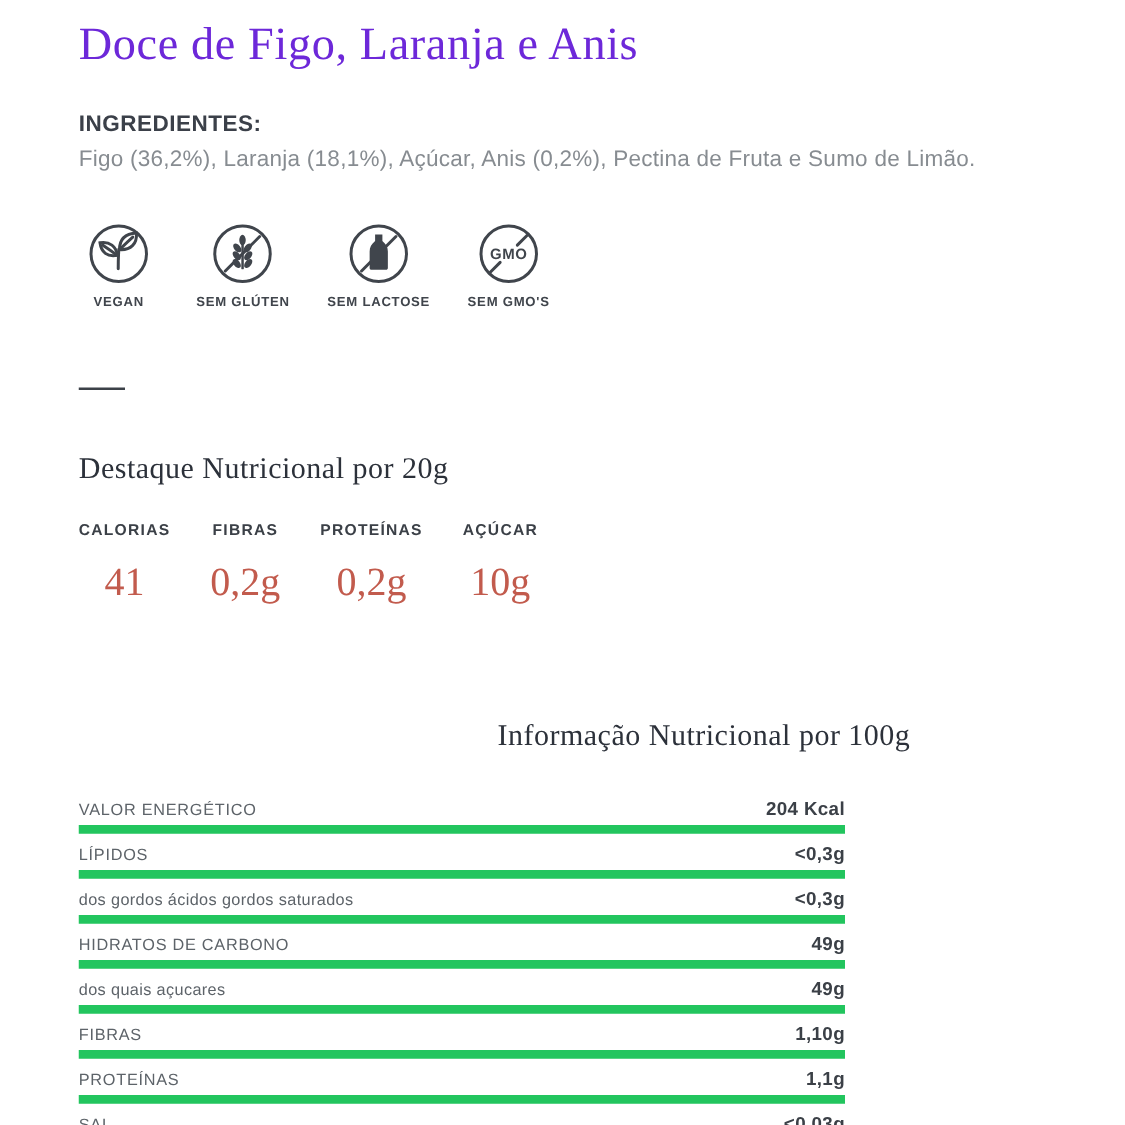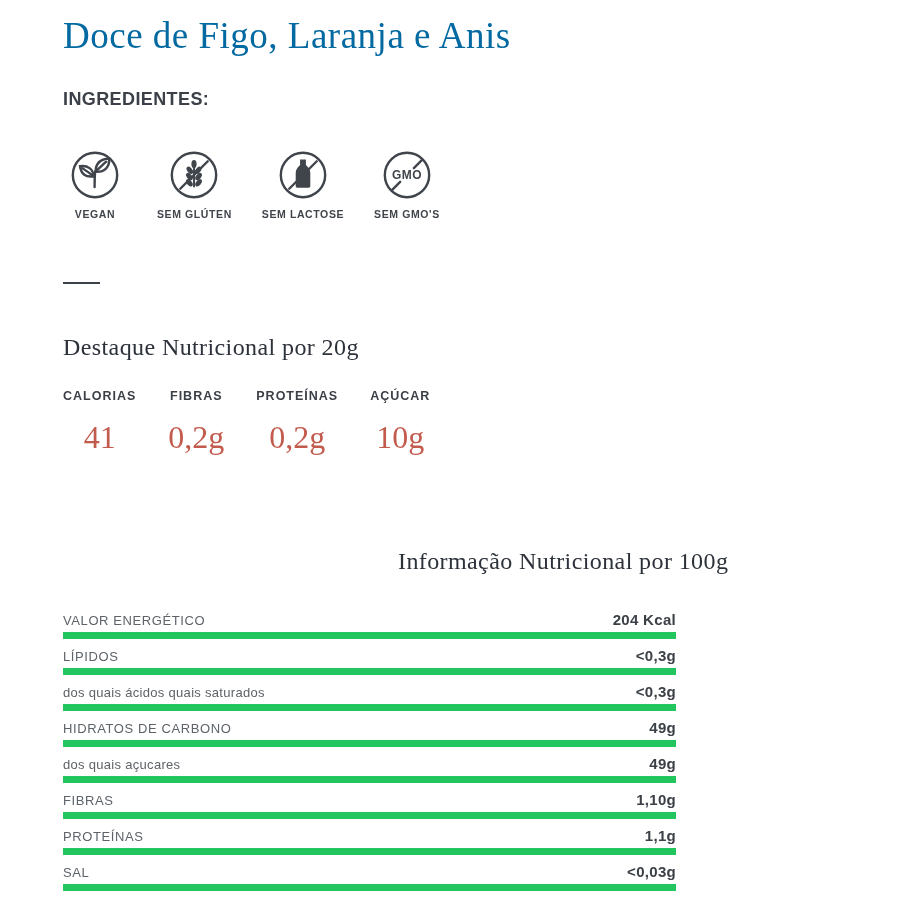--- a/index.html
+++ b/index.html
@@ -5,21 +5,21 @@
   * { margin: 0; padding: 0; box-sizing: border-box; }
   html, body { width: 900px; height: 900px; background: #ffffff; overflow: hidden; }
   body { font-family: "Liberation Sans", sans-serif; }
   .page { width: 900px; height: 900px; padding: 14px 63px 0 63px; position: relative; }
 
   .product-title {
     font-family: "Liberation Serif", serif;
     font-weight: 500;
     font-size: 37px;
     letter-spacing: 0.5px;
-    color: #0369a1;
+    color: #6d28d9;
   }
 
   .ingredients { margin-top: 32px; }
   .ingredients-label {
     font-size: 18px;
     font-weight: 700;
     letter-spacing: 0.4px;
     color: #3b4049;
   }
   .ingredients-text {
@@ -100,20 +100,21 @@
 </style>
 </head>
 <body>
 
 <div class="page">
 
   <h1 class="product-title">Doce de Figo, Laranja e Anis</h1>
 
   <div class="ingredients">
     <div class="ingredients-label">INGREDIENTES:</div>
+    <div class="ingredients-text">Figo (36,2%), Laranja (18,1%), Açúcar, Anis (0,2%), Pectina de Fruta e Sumo de Limão.</div>
   </div>
 
   <div class="badges">
 
     <div class="badge">
       <span>
         <svg width="50" height="50" viewBox="0 0 48 48">
           <circle class="icon-stroke" cx="24" cy="24" r="21.3"></circle>
           <path class="icon-stroke" d="M23.6 35.5 C23.6 28.5 23.8 24 24.1 20.5"></path>
           <path class="icon-stroke" d="M22.8 25.2 C15.2 26.6 10.6 23 9.6 15.6 C17 14.4 22.2 18.4 22.8 25.2 Z"></path>
@@ -196,21 +197,21 @@
   <div class="nutrition-table">
     <div class="trow">
       <span class="tlabel">VALOR ENERGÉTICO</span>
       <span class="tvalue">204 Kcal</span>
     </div>
     <div class="trow">
       <span class="tlabel">LÍPIDOS</span>
       <span class="tvalue">&lt;0,3g</span>
     </div>
     <div class="trow trow--sub">
-      <span class="tlabel">dos quais ácidos quais saturados</span>
+      <span class="tlabel">dos gordos ácidos gordos saturados</span>
       <span class="tvalue">&lt;0,3g</span>
     </div>
     <div class="trow">
       <span class="tlabel">HIDRATOS DE CARBONO</span>
       <span class="tvalue">49g</span>
     </div>
     <div class="trow trow--sub">
       <span class="tlabel">dos quais açucares</span>
       <span class="tvalue">49g</span>
     </div>

